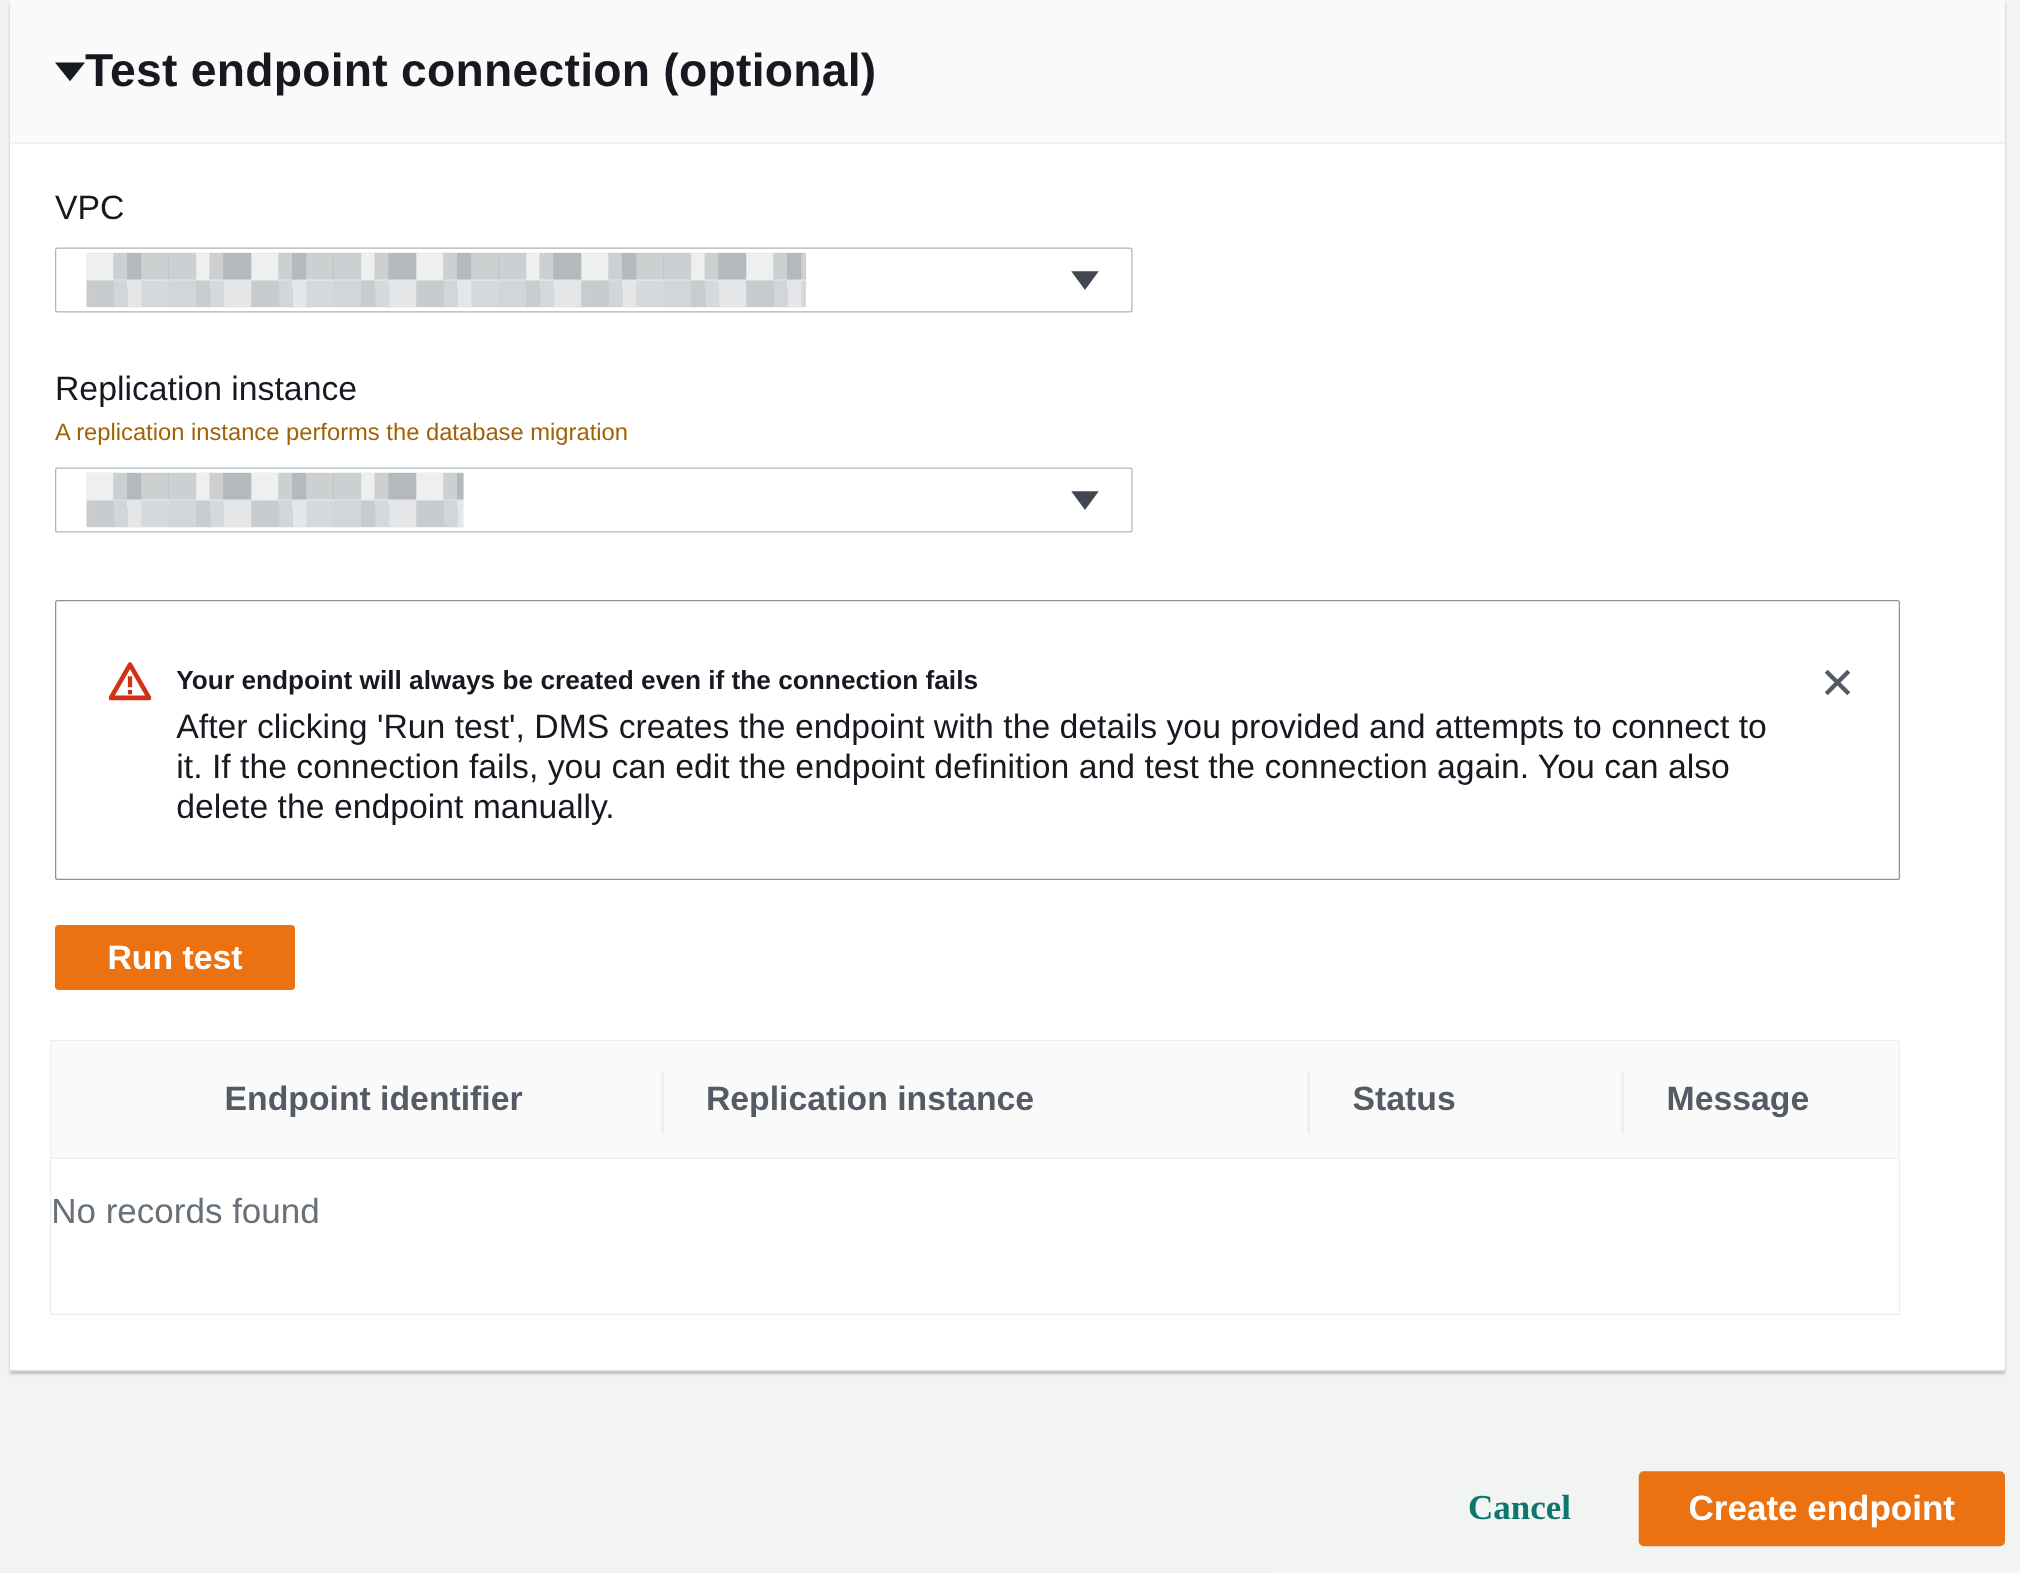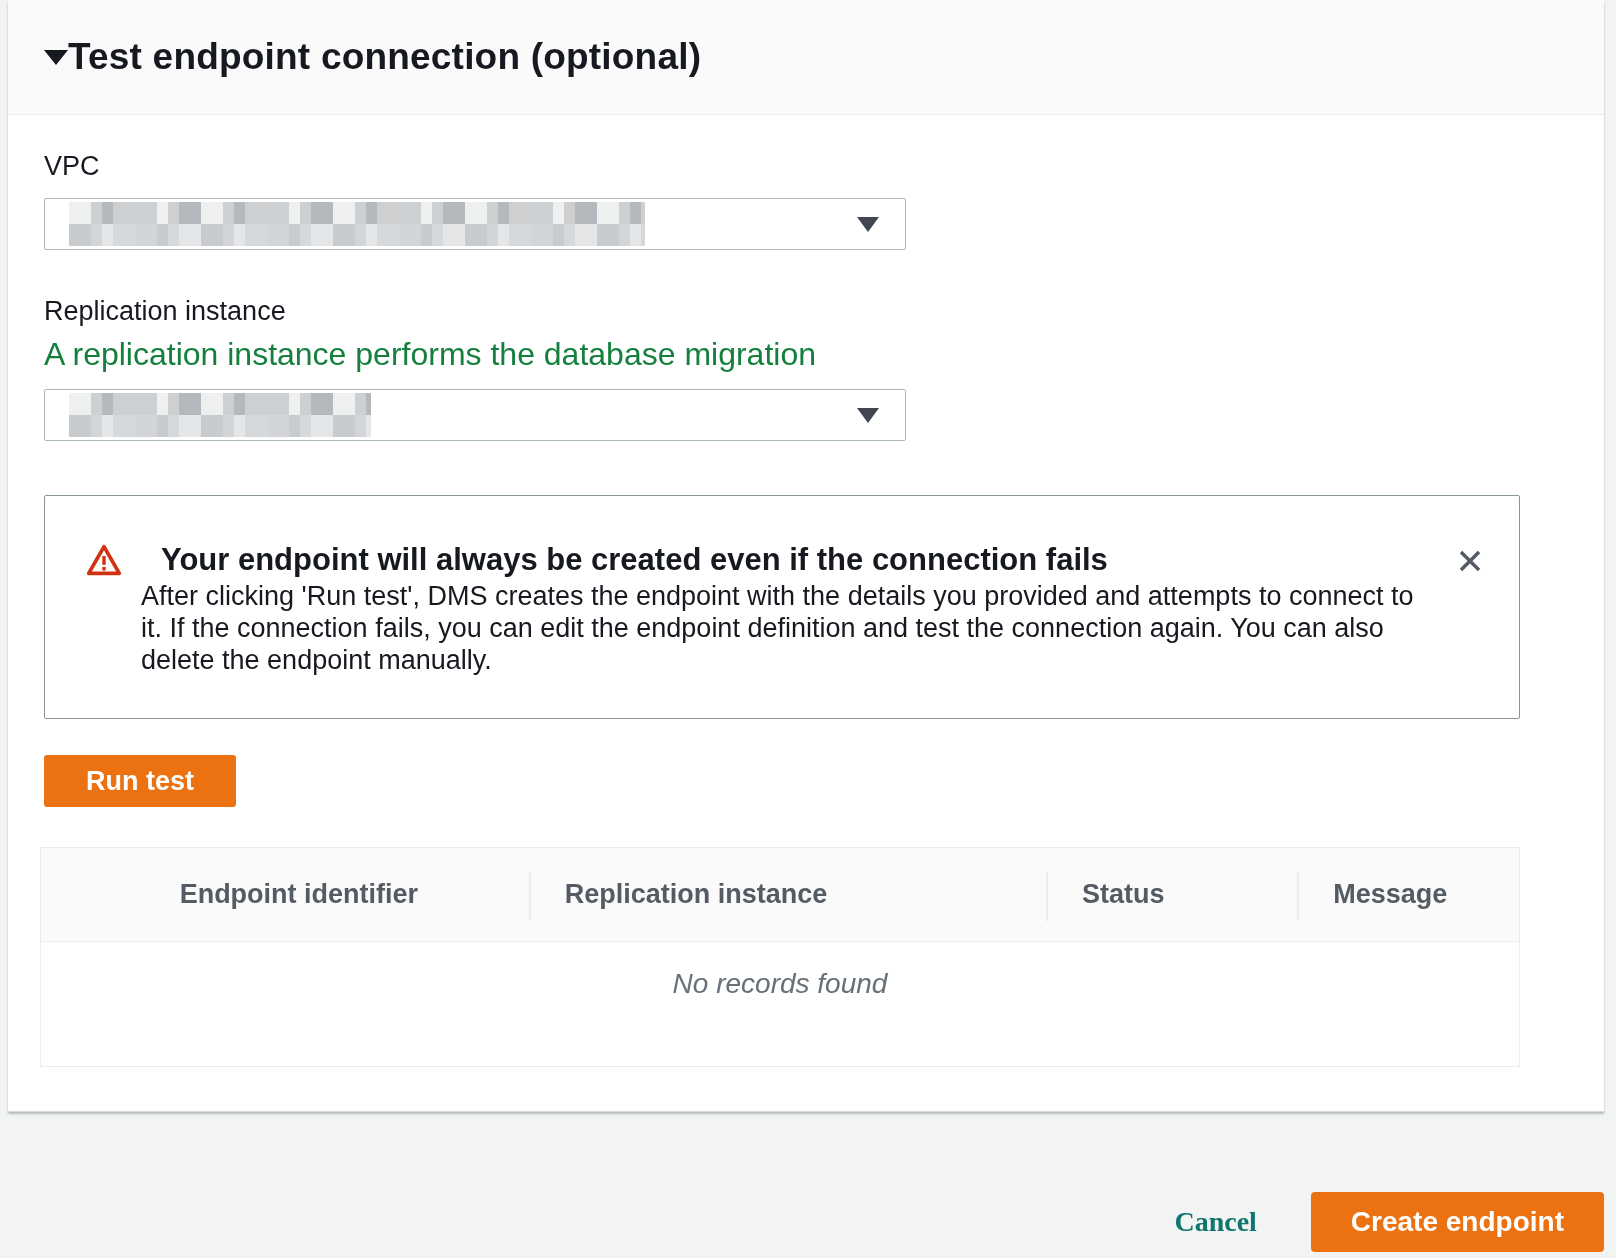--- a/index.html
+++ b/index.html
@@ -34,21 +34,21 @@
   }
   .card-title {
     font-size: 37px;
     font-weight: bold;
     letter-spacing: 0.2px;
   }
   .card-body { padding: 36px 84px 44px 36px; }
 
   
   .field-label { font-size: 27px; color: #16191f; }
-  .field-desc  { font-size: 32px; color: #15803d; margin-top: 9px; }
+  .field-desc  { font-size: 19px; color: #a16207; margin-top: 9px; }
   .select {
     margin-top: 16px;
     width: 862px; height: 52px;
     background: #fff;
     border: 1px solid #aab7b8;
     border-radius: 2px;
     display: flex; align-items: center;
     padding: 0 26px 0 24px;
     cursor: pointer;
   }
@@ -76,21 +76,21 @@
     margin-top: 54px;
     border: 1px solid #879596;
     border-radius: 2px;
     background: #fff;
     padding: 44px 30px 42px 42px;
     display: flex;
     align-items: flex-start;
   }
   .warning-icon { flex: 0 0 auto; margin-top: 4px; }
   .warning-text { flex: 1 1 auto; margin-left: 20px; max-width: 1300px; }
-  .warning-title { font-size: 31px; font-weight: bold; line-height: 39px; margin-left: 20px; }
+  .warning-title { font-size: 21px; font-weight: bold; line-height: 39px; }
   .warning-body  { font-size: 27px; line-height: 32px; margin-top: 1px; }
   .warning-close {
     flex: 0 0 auto;
     background: none; border: none; cursor: pointer;
     padding: 4px; margin-left: 20px; margin-top: 2px;
   }
 
   
   .btn-primary {
     display: inline-block;
@@ -137,25 +137,24 @@
     position: absolute;
     left: 0; top: 26%; height: 52%;
     width: 2px;
     background: #eaeded;
   }
   .th.c1 { width: 33%; }
   .th.c2 { width: 35%; }
   .th.c3 { width: 17%; }
   .th.c4 { width: 15%; }
   .empty-state {
-    text-align: center;
+    text-align: left;
     color: #687078;
     font-size: 28px;
     padding: 26px 0 66px;
-    font-style: italic;
   }
 
   
   .footer {
     display: flex;
     justify-content: flex-end;
     align-items: center;
     gap: 46px;
     padding: 80px 12px 0 0;
   }

